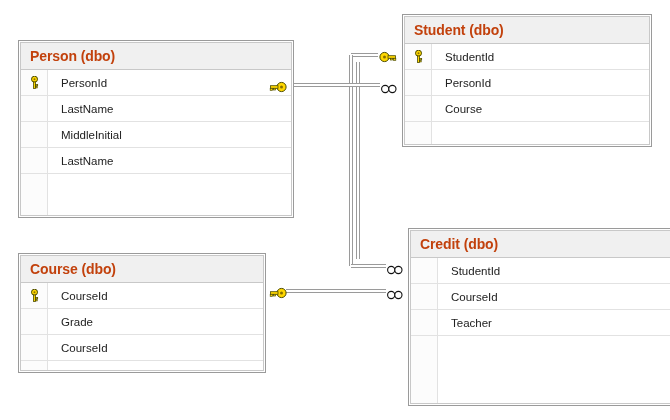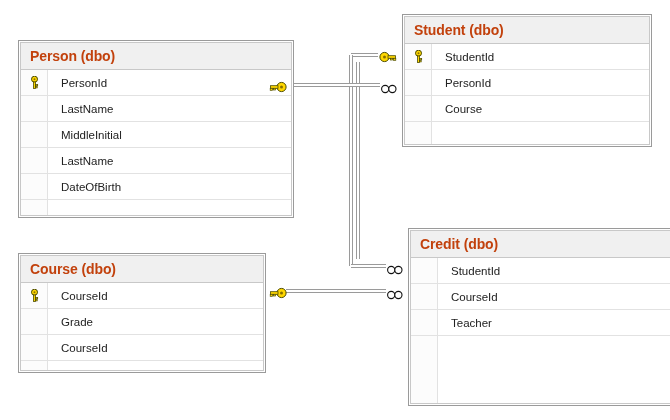--- a/index.html
+++ b/index.html
@@ -128,24 +128,20 @@
             <div class="colname">LastName</div>
           </div>
           <div class="ent-row">
             <div class="keycell"></div>
             <div class="colname">MiddleInitial</div>
           </div>
           <div class="ent-row">
             <div class="keycell"></div>
             <div class="colname">LastName</div>
           </div>
-          <div class="ent-row last-data">
-            <div class="keycell"></div>
-            <div class="colname">DateOfBirth</div>
-          </div>
           <div class="ent-row filler">
             <div class="keycell"></div>
             <div class="colname"></div>
           </div>
         </div>
       </div>
     </div>
     <div class="entity" style="left: 402px; top: 14px; width: 250px; height: 133px;">
       <div class="entity-inner">
         <div class="ent-header">

